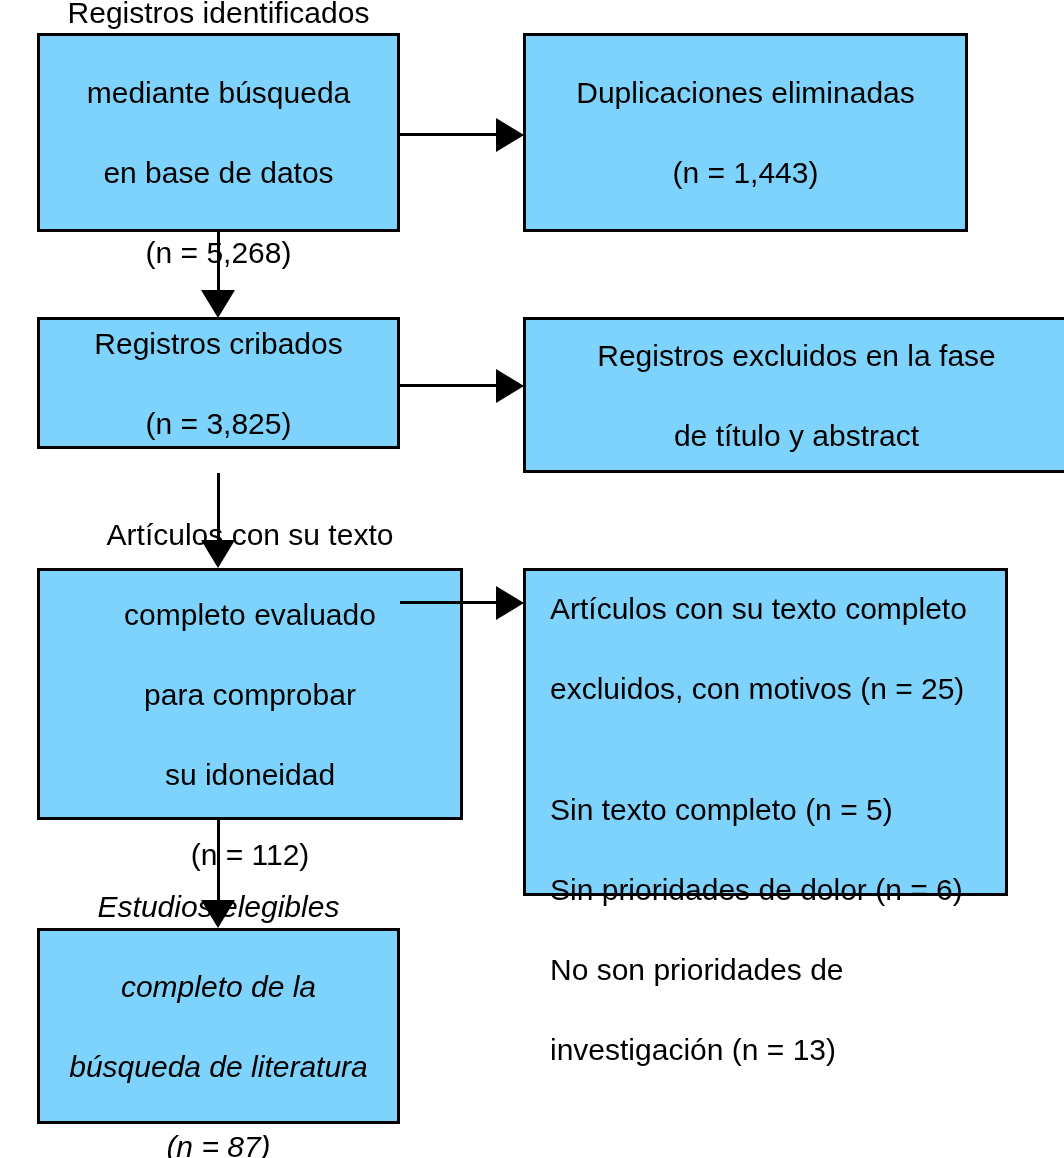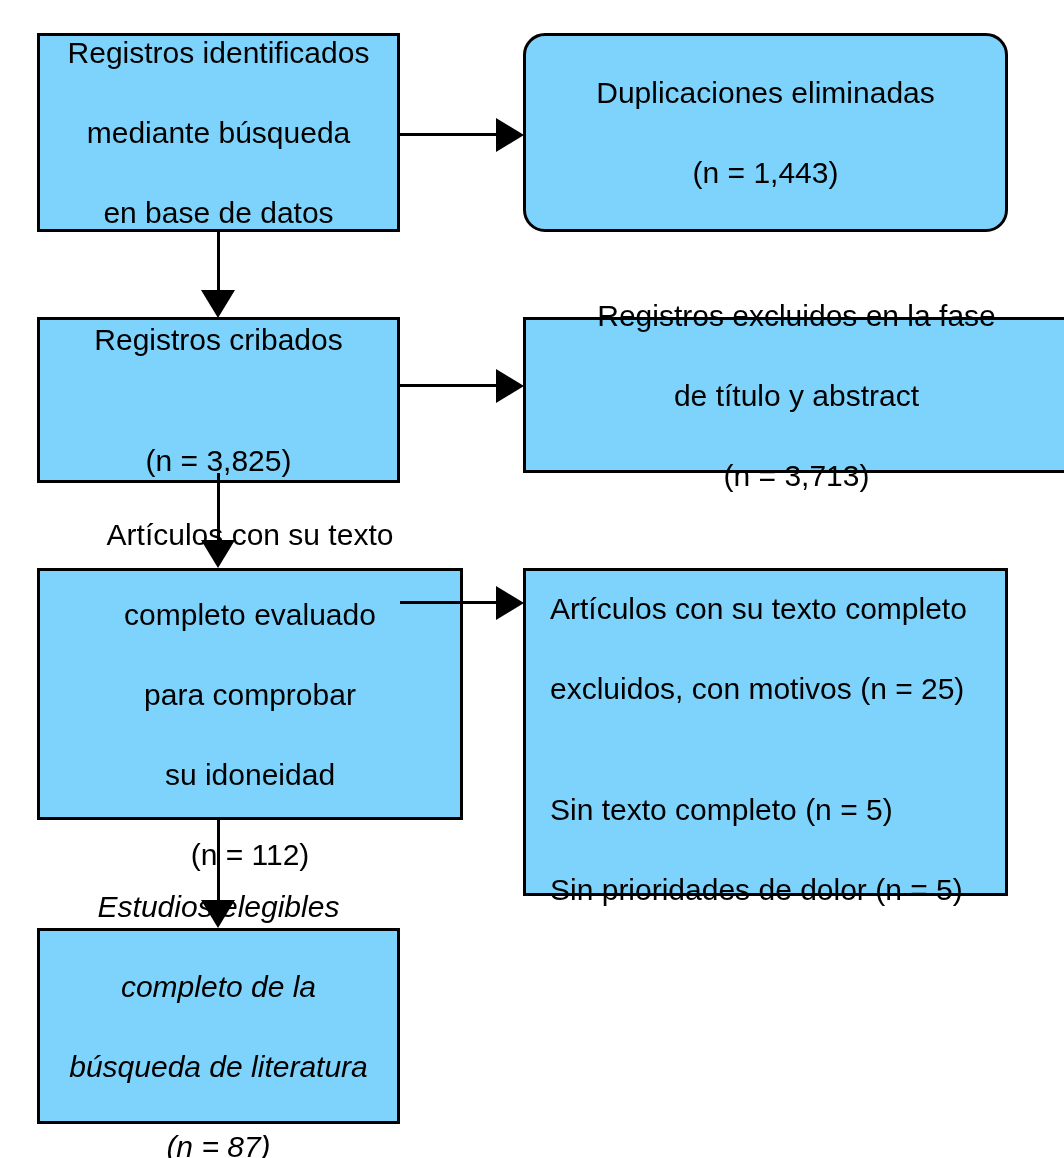--- a/index.html
+++ b/index.html
@@ -36,22 +36,22 @@
     padding: 18px 16px 16px 24px;
   }
   .box-line {
     white-space: nowrap;
   }
   .box-line.spacer {
     height: 28px;
   }
   
   #box-identified  { left: 37px;  top: 33px;   width: 363px; height: 199px; }
-  #box-duplicates  { left: 523px; top: 33px;   width: 485px; height: 199px; border-radius: 22px; }
-  #box-screened    { left: 37px;  top: 317px;  width: 363px; height: 166px; justify-content: space-between; }
+  #box-duplicates  { left: 523px; top: 33px;   width: 445px; height: 199px; }
+  #box-screened    { left: 37px;  top: 317px;  width: 363px; height: 132px; }
   #box-excluded-ta { left: 523px; top: 317px;  width: 547px; height: 156px; }
   #box-fulltext    { left: 37px;  top: 568px;  width: 426px; height: 252px; }
   #box-excluded-ft { left: 523px; top: 568px;  width: 485px; height: 328px; }
   #box-included    { left: 37px;  top: 928px;  width: 363px; height: 196px; font-style: italic; }
 
   
   .conn-v {
     position: absolute;
     width: 3px;
     background: #000000;
@@ -98,52 +98,54 @@
 </style>
 </head>
 <body>
 
 <div id="canvas">
 
   <div class="flow-box" id="box-identified">
     <div class="box-line">Registros identificados</div>
     <div class="box-line">mediante búsqueda</div>
     <div class="box-line">en base de datos</div>
+    <div class="box-line">(n = 5,268)</div>
   </div>
 
   <div class="flow-box" id="box-duplicates">
     <div class="box-line">Duplicaciones eliminadas</div>
     <div class="box-line">(n = 1,443)</div>
   </div>
 
   <div class="flow-box" id="box-screened">
     <div class="box-line">Registros cribados</div>
     <div class="box-line">(n = 3,825)</div>
   </div>
 
   <div class="flow-box" id="box-excluded-ta">
     <div class="box-line">Registros excluidos en la fase</div>
     <div class="box-line">de título y abstract</div>
-    <div class="box-line">(n = 3,713)</div>
   </div>
 
   <div class="flow-box" id="box-fulltext">
     <div class="box-line">Artículos con su texto</div>
     <div class="box-line">completo evaluado</div>
     <div class="box-line">para comprobar</div>
     <div class="box-line">su idoneidad</div>
     <div class="box-line">(n = 112)</div>
   </div>
 
   <div class="flow-box left-align" id="box-excluded-ft">
     <div class="box-line">Artículos con su texto completo</div>
     <div class="box-line">excluidos, con motivos (n = 25)</div>
     <div class="box-line spacer"></div>
     <div class="box-line">Sin texto completo (n = 5)</div>
-    <div class="box-line">Sin prioridades de dolor (n = 5)</div>
+    <div class="box-line">Sin prioridades de dolor (n = 6)</div>
+    <div class="box-line">No son prioridades de</div>
+    <div class="box-line">investigación (n = 13)</div>
   </div>
 
   <div class="flow-box" id="box-included">
     <div class="box-line">Estudios elegibles</div>
     <div class="box-line">completo de la</div>
     <div class="box-line">búsqueda de literatura</div>
     <div class="box-line">(n = 87)</div>
   </div>
 
   <div class="conn-v" id="conn-v1"></div>

